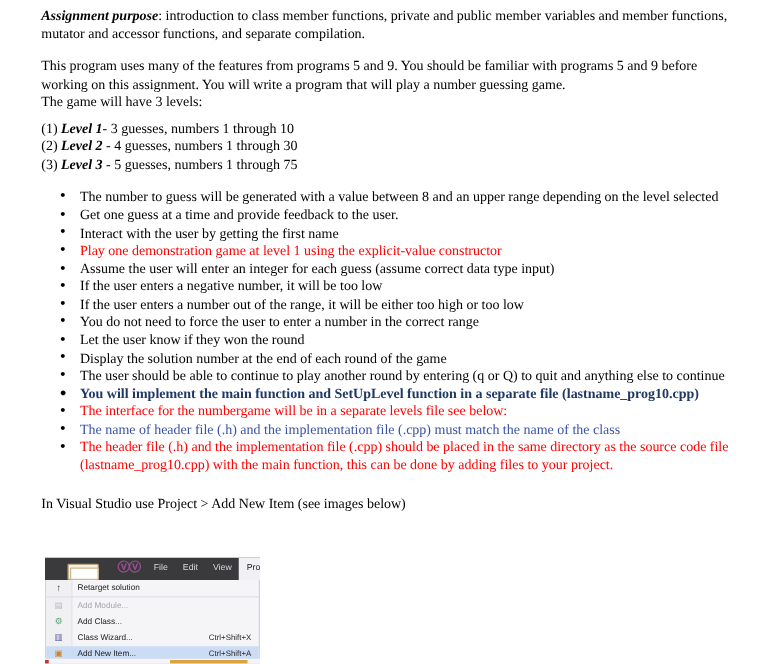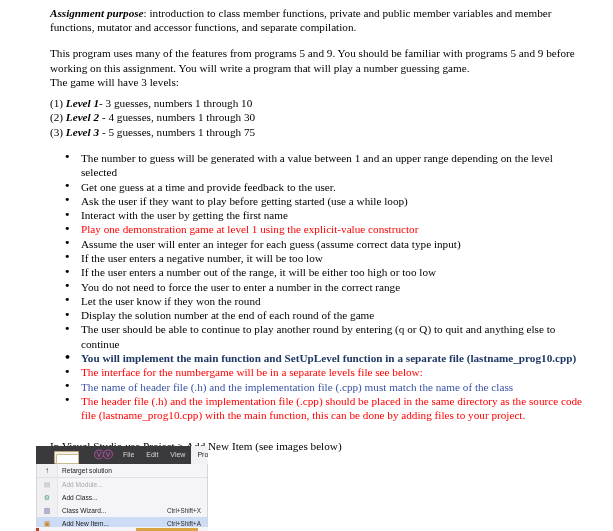--- a/index.html
+++ b/index.html
@@ -16,21 +16,21 @@
     -webkit-font-smoothing: antialiased;
   }
   .page {
     position: relative;
     width: 613px;
     height: 531px;
     padding: 0;
     box-sizing: border-box;
   }
   .content {
-    padding: 6px 22px 0 50px;
+    padding: 6px 22px 0 33px;
   }
   p.para {
     margin: 0 0 0 0;
     font-size: 11.2px;
     line-height: 14.2px;
     text-align: left;
   }
   .spacer-sm { height: 7px; }
   .spacer-md { height: 12px; }
   .spacer-lg { height: 16px; }
@@ -257,23 +257,22 @@
       </div>
       <div class="para">
         <span>(3)</span>
         <span class="bolditalic">Level 3</span><span> - 5 guesses, numbers 1 through 75</span>
       </div>
     </div>
 
     <div class="spacer-md"></div>
 
     <ul class="bullets">
-      <li><span>The number to guess will be generated with a value between 1 and an upper range depending on the level selected</span></li>
+      <li><span>The number to guess will be generated with a value between 8 and an upper range depending on the level selected</span></li>
       <li><span>Get one guess at a time and provide feedback to the user.</span></li>
-      <li><span>Ask the user if they want to play before getting started </span><span class="bold">(use a while loop)</span></li>
       <li><span>Interact with the user by getting the first name</span></li>
       <li class="red"><span>Play one demonstration game at level 1 using the explicit-value constructor</span></li>
       <li><span>Assume the user will enter an integer for each guess </span><span class="bold">(assume correct data type input)</span></li>
       <li><span>If the user enters a negative number, it will be too low</span></li>
       <li><span>If the user enters a number out of the range, it will be either too high or too low</span></li>
       <li><span>You do not need to force the user to enter a number in the correct range</span></li>
       <li><span>Let the user know if they won the round</span></li>
       <li><span>Display the solution number at the end of each round of the game</span></li>
       <li><span>The user should be able to continue to play another round by entering (q or Q)  to quit  and anything else to continue</span></li>
       <li class="navy"><span>You will implement the main function and SetUpLevel function in a separate file </span><span class="paren">(lastname_prog10.cpp)</span></li>

